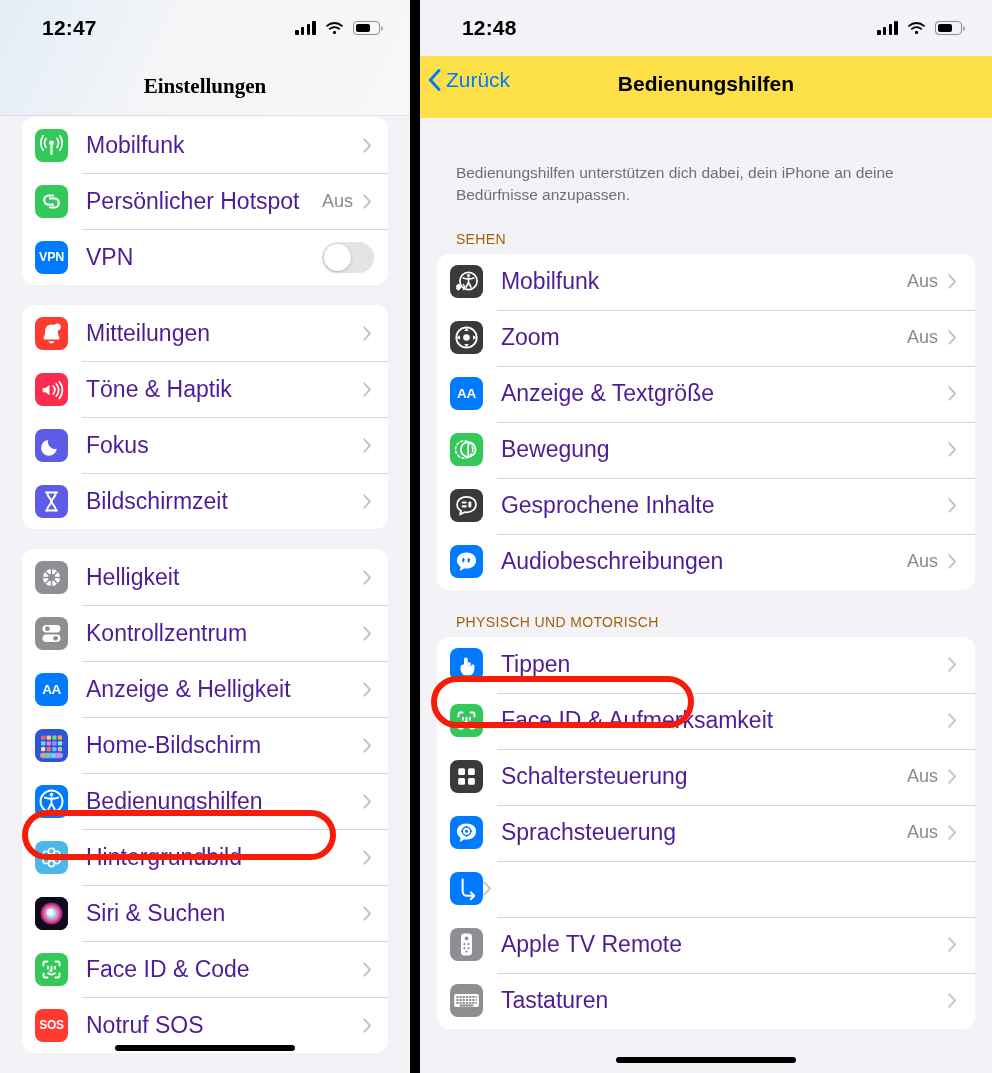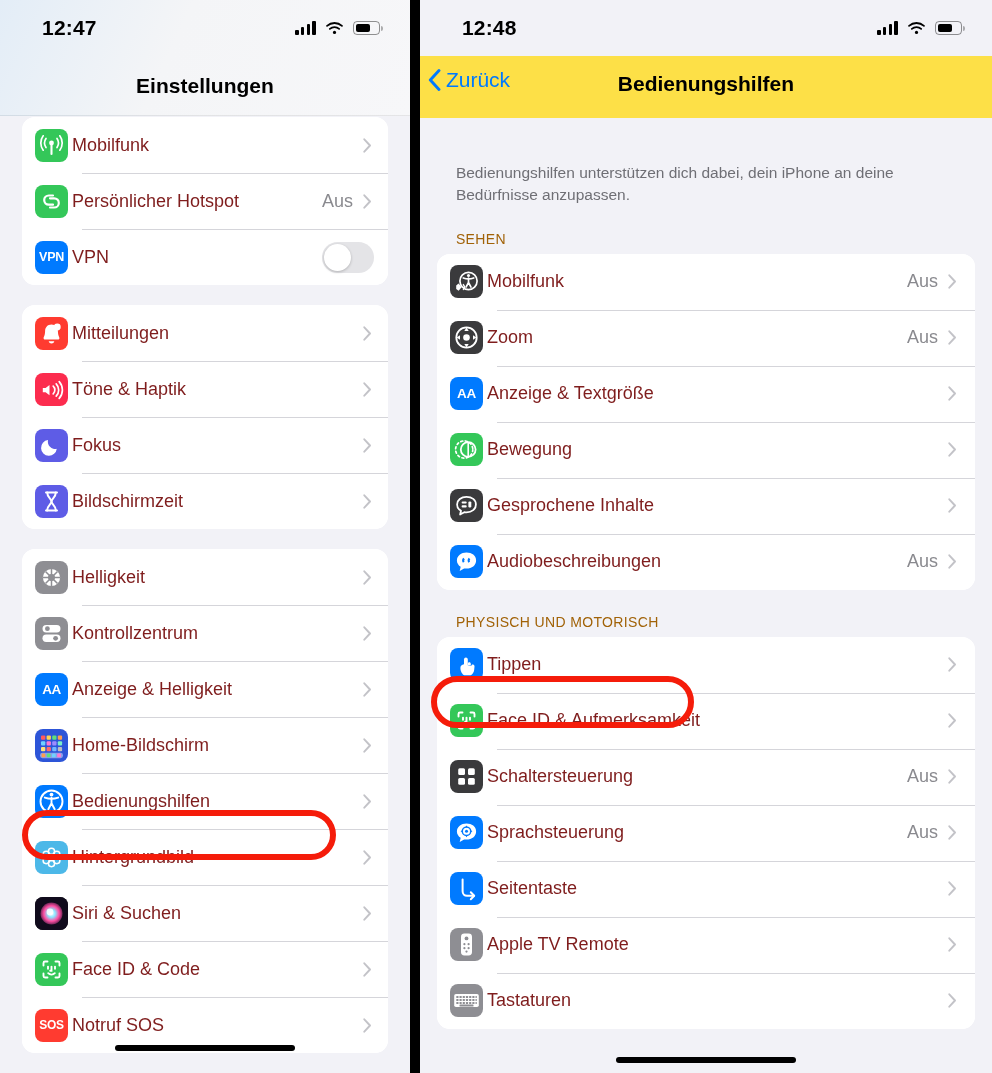--- a/index.html
+++ b/index.html
@@ -50,21 +50,21 @@
 
   
   .hdr-left {
     position: absolute; top: 0; left: 0; right: 0; height: 116px;
     background: linear-gradient(115deg, #e3edf7 0%, #f4f5f7 42%, #f7f7f9 100%);
     border-bottom: 1px solid rgba(0,0,0,.07);
     z-index: 4;
   }
   .hdr-left-title {
     position: absolute; left: 0; right: 0; top: 74px;
-    text-align: center; font-size: 21px; font-weight: 700; color: #000;
+    text-align: center; font-size: 21px; font-weight: 700; color: #000; font-family: Liberation Serif, serif;
   }
 
   
   .hdr-right {
     position: relative; height: 62px; background: #fde047;
   }
   .back-btn {
     position: absolute; left: 8px; top: 12px;
     display: flex; align-items: center; gap: 5px;
     color: #007aff; font-size: 21px;
@@ -97,21 +97,21 @@
   }
   .row + .row::before {
     content: ""; position: absolute; left: 60px; right: 0; top: 0;
     height: 1px; background: #d5d5da;
   }
   .ic {
     width: 33px; height: 33px; border-radius: 8px; flex: 0 0 33px;
     display: flex; align-items: center; justify-content: center;
     color: #fff; font-weight: 700; font-size: 13px; overflow: hidden;
   }
-  .lbl { flex: 1; margin-left: 4px; font-size: 18px; color: #7f1d1d; }
+  .lbl { flex: 1; margin-left: 18px; font-size: 23px; color: #4c1d95; }
   .val { font-size: 18px; color: #8a8a8f; margin-right: 10px; }
   .chev {
     width: 9px; height: 15px; margin-right: 18px; flex: 0 0 9px;
   }
   .panel-left .chev { margin-right: 16px; }
 
   
   .toggle {
     width: 52px; height: 31px; border-radius: 16px; background: #e4e4e7;
     margin-right: 14px; position: relative; flex: 0 0 52px;
@@ -695,21 +695,20 @@
                 </svg>
               </span>
             </div>
             <div class="row">
               <div class="ic" style="background: rgb(0, 122, 255);">
                 <svg class="svgfull" viewBox="0 0 33 33">
                   <path d="M12.6 7.5v11.8c0 2.6 1.8 4.5 4.4 4.5h7" fill="none" stroke="#fff" stroke-width="2" stroke-linecap="round"></path>
                   <path d="M20.8 20.3l3.4 3.5-3.4 3.5" fill="none" stroke="#fff" stroke-width="2" stroke-linecap="round" stroke-linejoin="round"></path>
                 </svg>
               </div>
-              <div class="lbl">Seitentaste</div>
               <span class="chev">
                 <svg class="svgfull" viewBox="0 0 9 15">
                   <path d="M1.3 1.3 7 7.5l-5.7 6.2" fill="none" stroke="#c3c3c8" stroke-width="1.9" stroke-linecap="round" stroke-linejoin="round"></path>
                 </svg>
               </span>
             </div>
             <div class="row">
               <div class="ic" style="background: rgb(142, 142, 147);">
                 <svg class="svgfull" viewBox="0 0 33 33">
                   <rect x="11" y="5.6" width="11" height="21.8" rx="3.4" fill="#fff"></rect>

